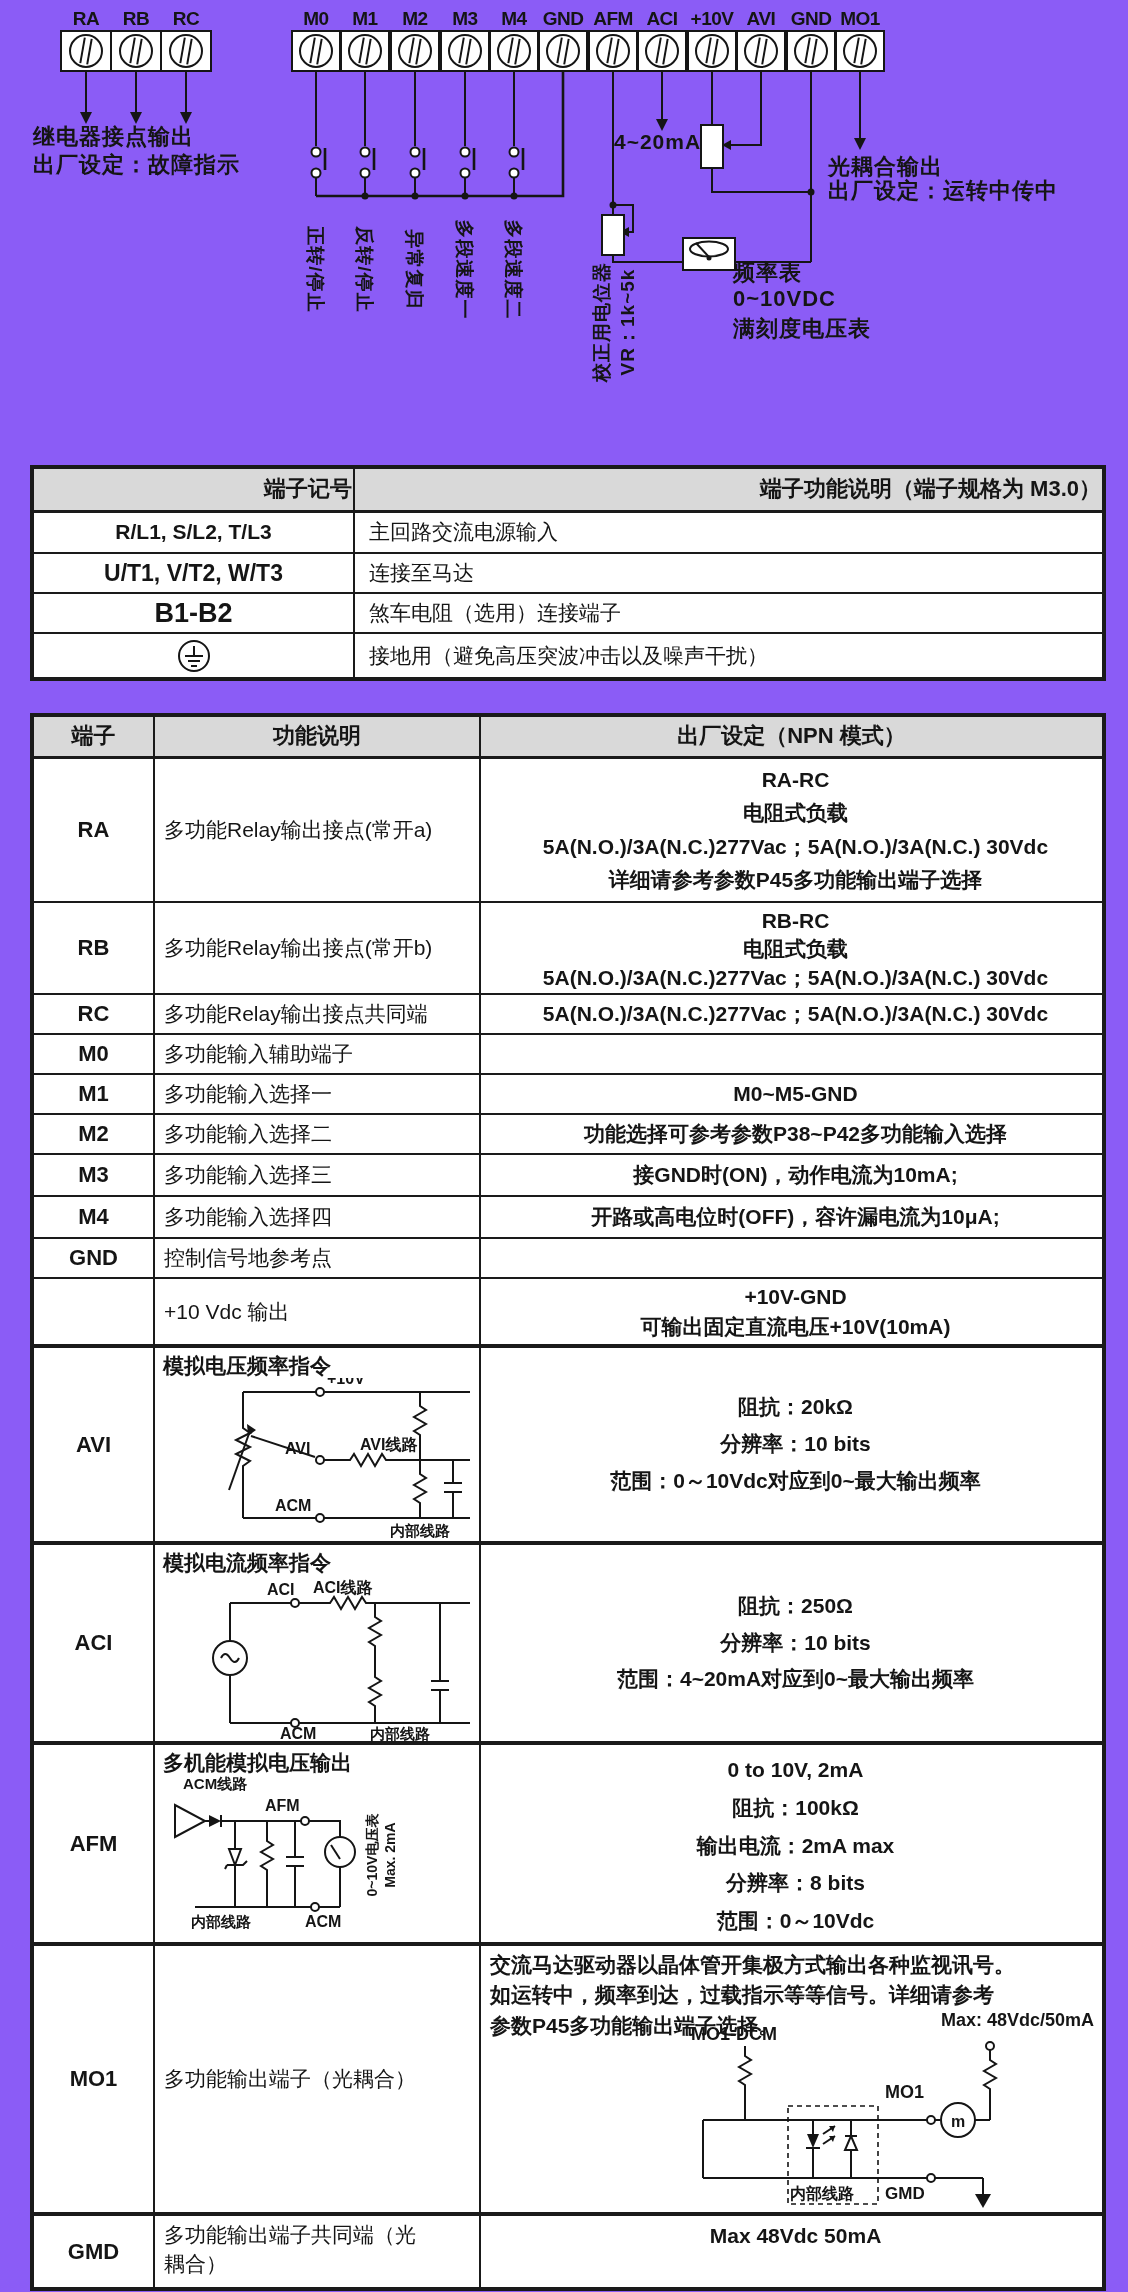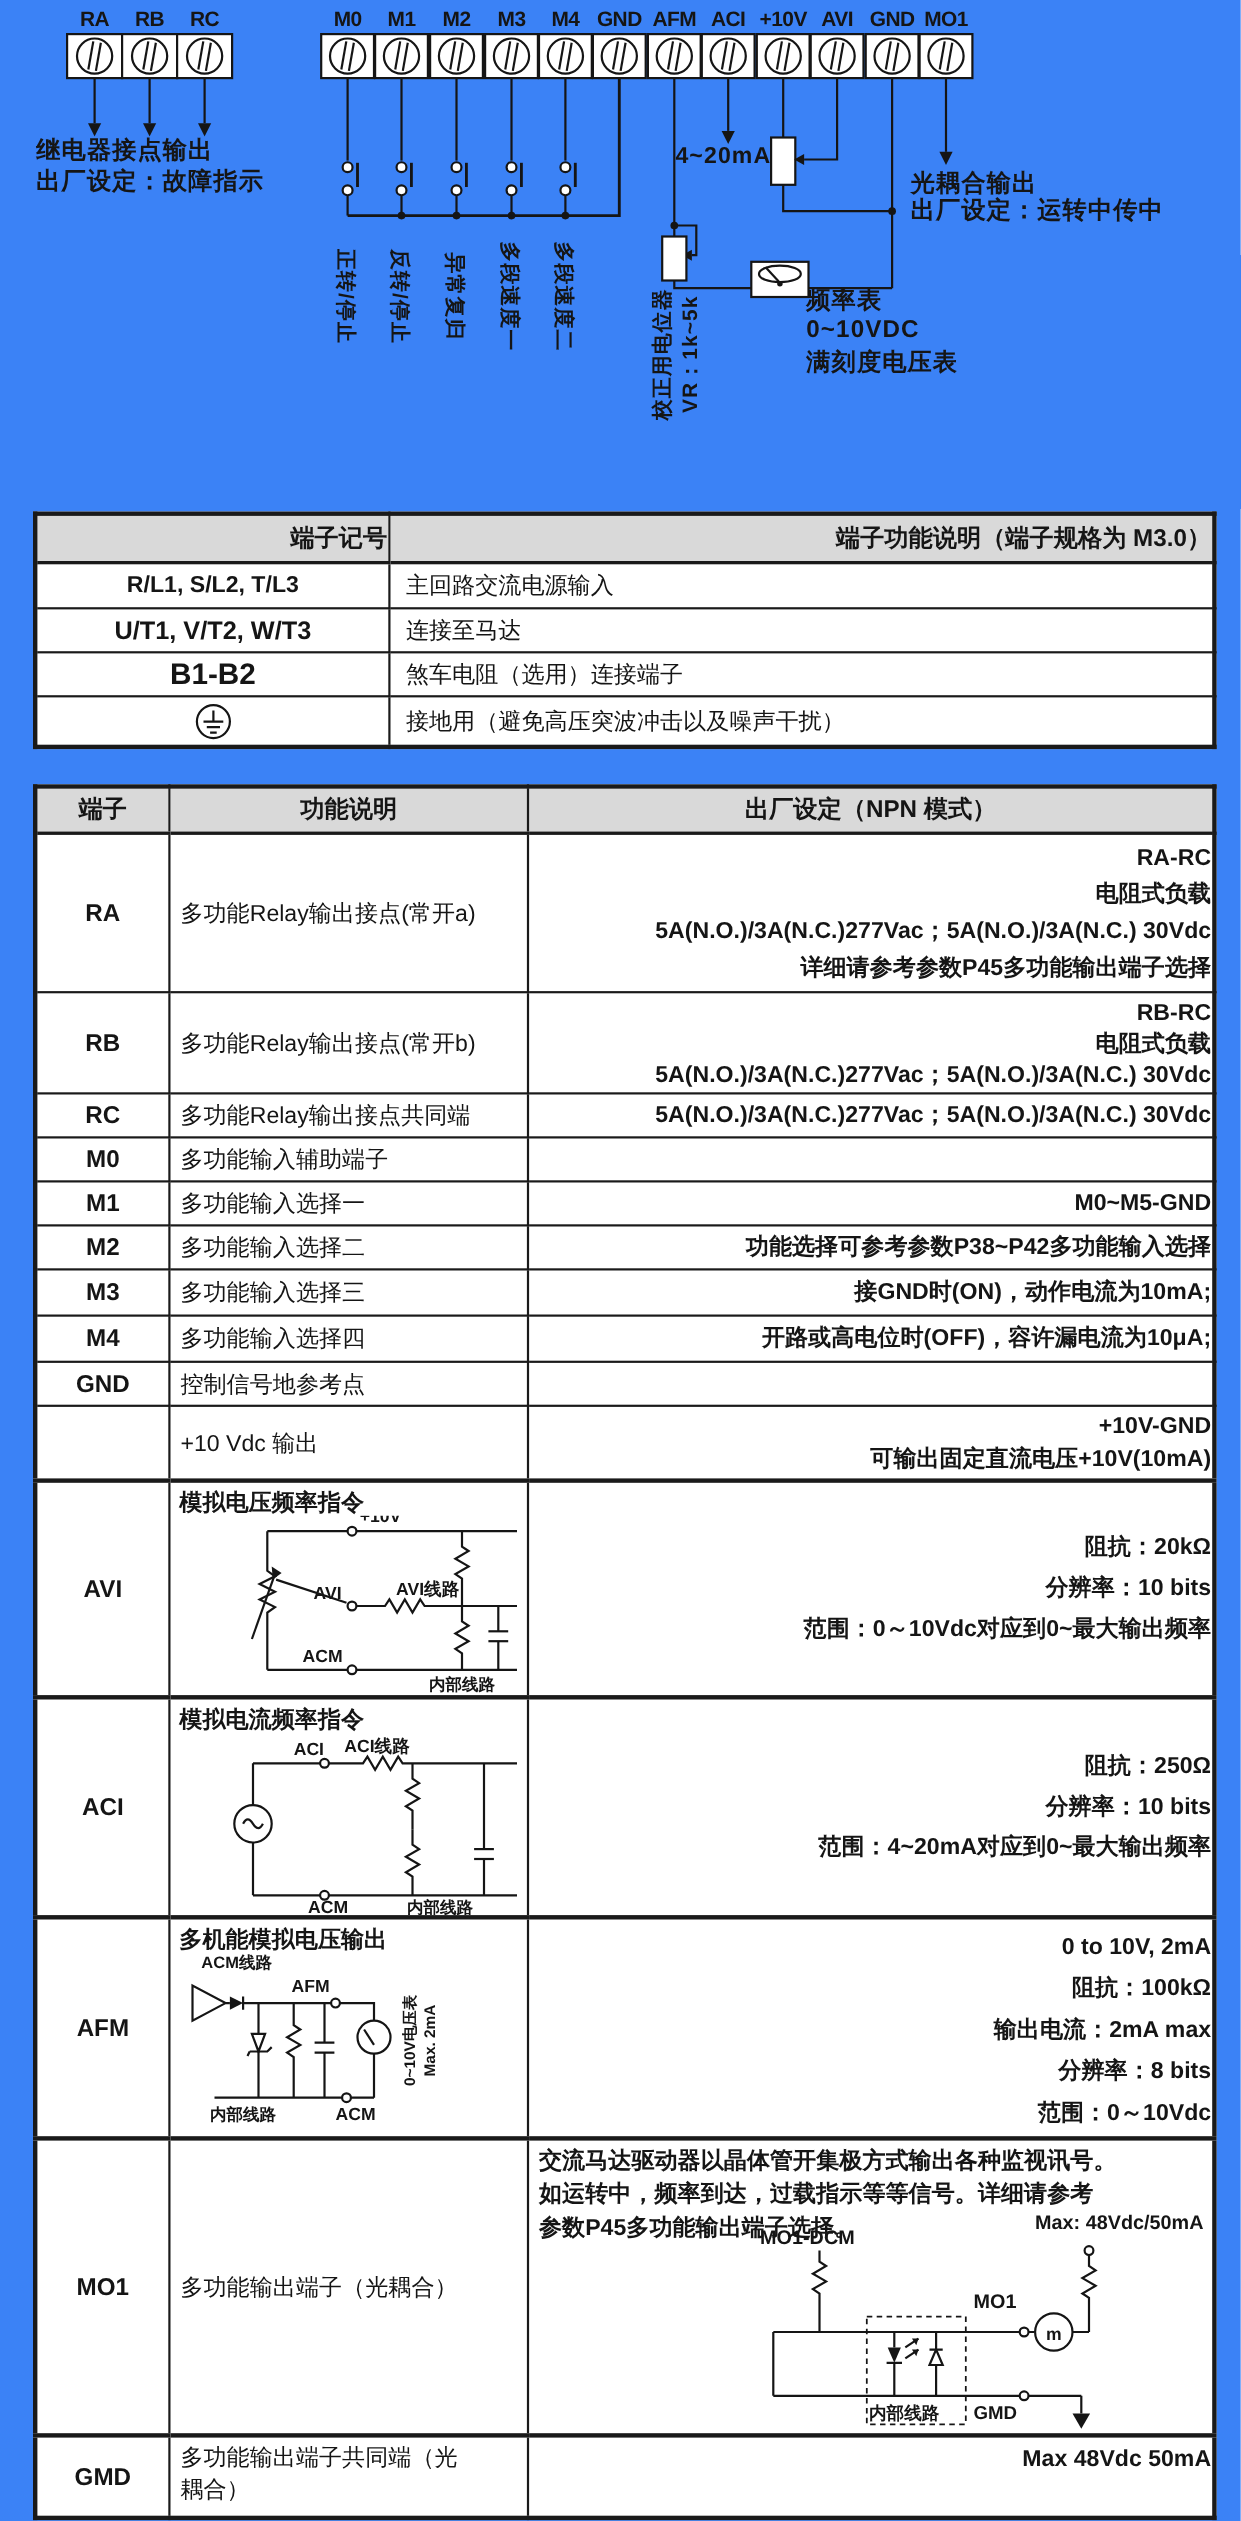--- a/index.html
+++ b/index.html
@@ -1,36 +1,36 @@
 <!DOCTYPE html>
 <html><head>
 <meta charset="utf-8">
 <style>
   html,body{margin:0;padding:0;background:#fff;}
-  #page{position:relative;width:1128px;height:2292px;background:#3b82f6;overflow:hidden;
+  #page{position:relative;width:1128px;height:2292px;background:#8b5cf6;overflow:hidden;
         font-family:"Liberation Sans","DejaVu Sans",sans-serif;color:#151515;}
   .abs{position:absolute;white-space:nowrap;}
   .tlabel{font-size:19px;font-weight:700;letter-spacing:-0.5px;text-align:center;width:56px;}
   .cap{font-size:22px;font-weight:600;letter-spacing:1px;}
   .rot90{transform:rotate(90deg);transform-origin:center;text-align:center;font-size:19px;font-weight:600;width:124px;height:23px;letter-spacing:1px;}
   .rotm90{transform:rotate(-90deg);transform-origin:center;text-align:center;font-size:19px;font-weight:600;width:170px;height:24px;letter-spacing:1px;}
   svg{position:absolute;left:0;top:0;}
   svg .wire{stroke:#151515;stroke-width:2;fill:none;}
   svg .wire3{stroke:#151515;stroke-width:2.6;fill:none;}
   svg .comp{stroke:#151515;stroke-width:2;fill:#fff;}
   svg .fill{fill:#151515;stroke:none;}
   svg text{fill:#151515;font-family:"Liberation Sans","DejaVu Sans",sans-serif;}
 
   table{border-collapse:collapse;position:absolute;table-layout:fixed;background:#fff;}
   table.doc{border:4px solid #1a1a1a;}
   table.doc td, table.doc th{border:2px solid #1a1a1a;overflow:hidden;}
   table.doc th{background:#d9d9d9;font-size:22px;font-weight:700;border-bottom:3px solid #1a1a1a;}
   .tcell{font-size:22px;font-weight:700;text-align:center;vertical-align:middle;}
   .fcell{font-size:21px;font-weight:400;text-align:left;vertical-align:middle;padding-left:9px;}
-  .scell{font-size:21px;font-weight:700;text-align:right;vertical-align:middle;padding-left:9px;line-height:1.55;}
+  .scell{font-size:21px;font-weight:700;text-align:center;vertical-align:middle;padding-left:9px;line-height:1.55;}
   .pre{white-space:pre-line;}
   .vtop{vertical-align:top;padding-top:4px;}
   tr.thick td{border-top-width:4px;}
   .diagcell{position:relative;vertical-align:top;padding:0;}
   .ctitle{position:absolute;left:8px;top:4px;font-size:21px;font-weight:700;white-space:nowrap;}
 </style>
 </head>
 <body>
 
 <div id="page">

